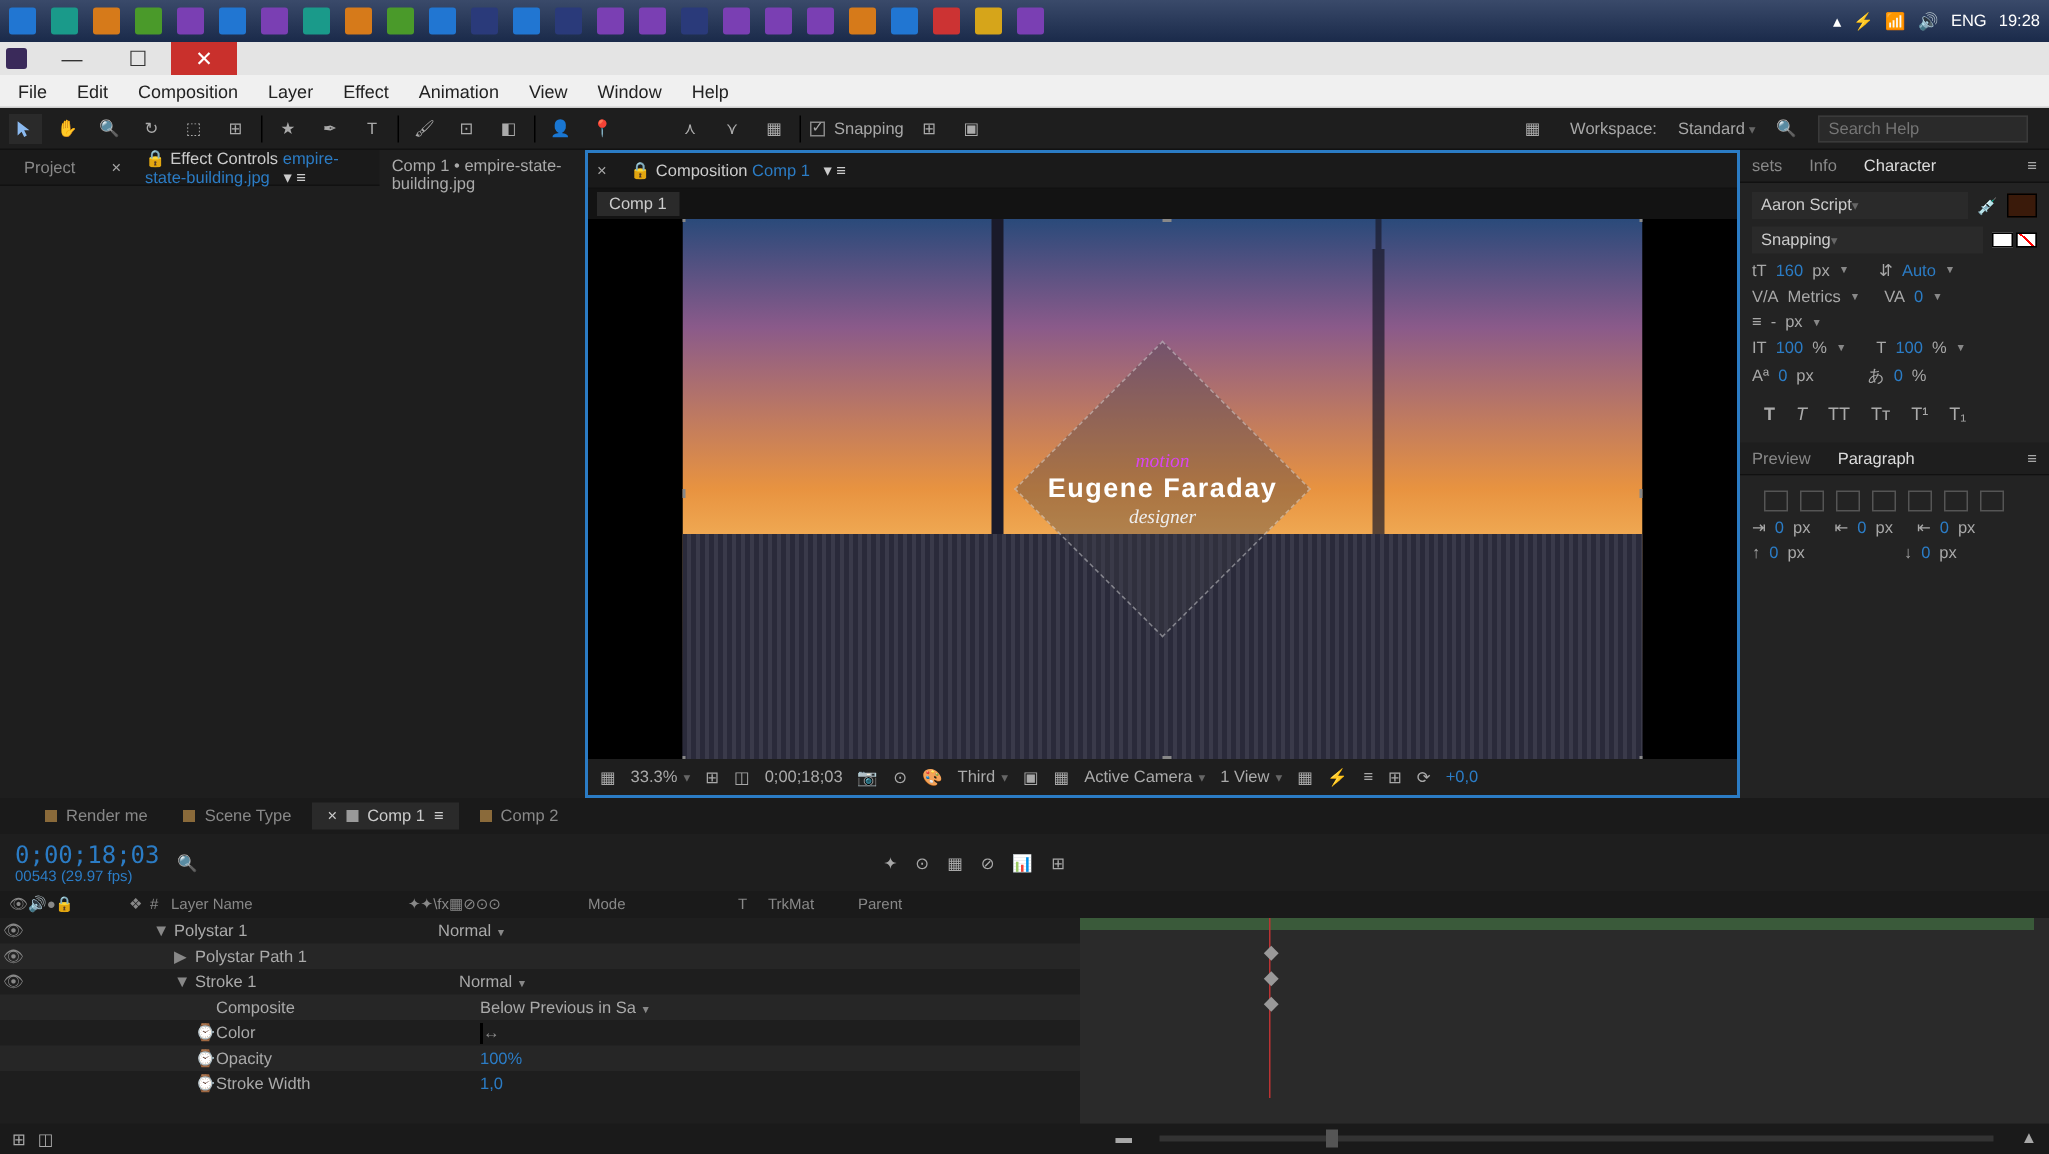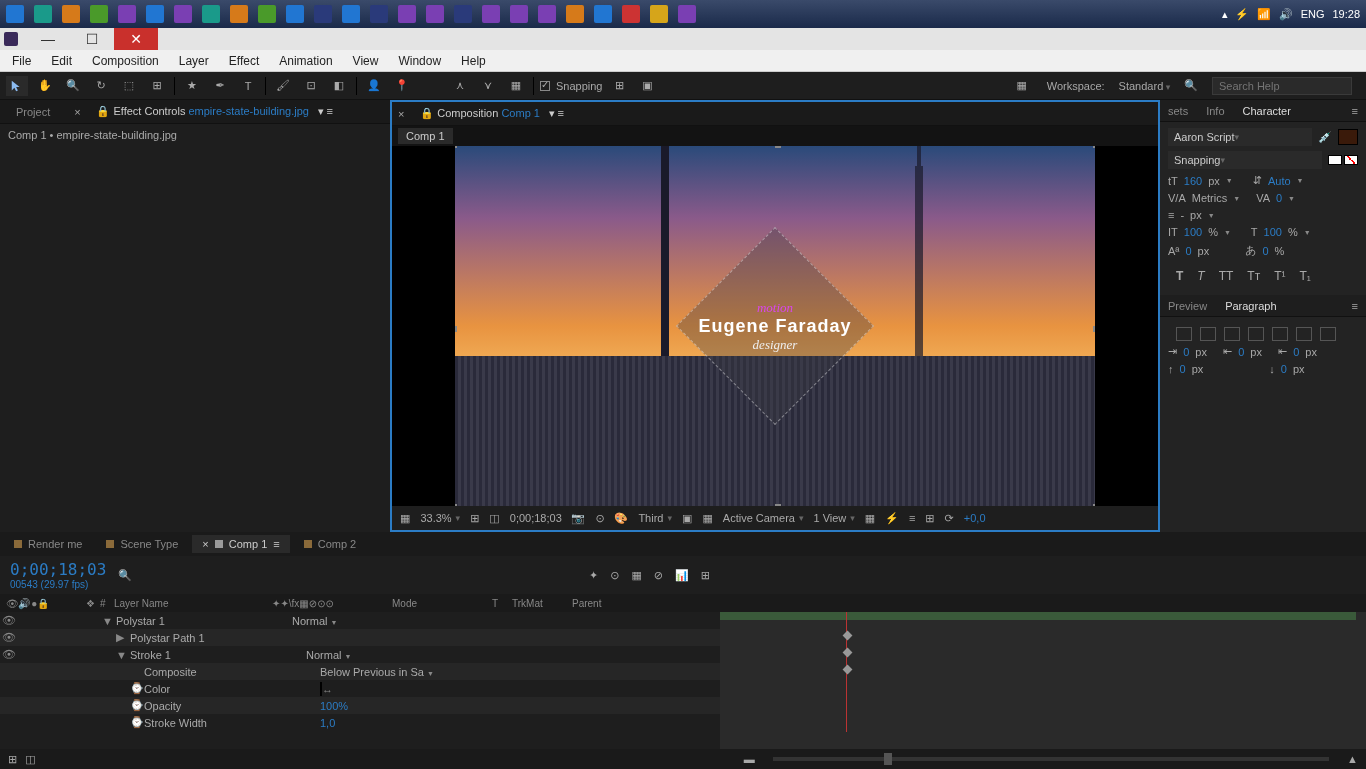--- a/index.html
+++ b/index.html
@@ -33,21 +33,21 @@
 .tool.active { background:#2a2a2a; color:#8bbaf0; }
 .divider { width:1px; height:18px; background:#000; }
 .snap-row { display:flex; align-items:center; gap:6px; margin-left:30px; }
 .check { width:10px; height:10px; border:1px solid #888; display:inline-block; position:relative; }
 .check::after { content:'✓'; position:absolute; top:-3px; left:0; font-size:10px; color:#aaa; }
 .ws { margin-left:auto; display:flex; align-items:center; gap:14px; padding-right:8px; }
 .search { width:140px; height:18px; background:#2a2a2a; border:1px solid #3a3a3a; color:#888; padding:0 6px; font-size:11px; }
 
 
 .panels { display:flex; height:432px; }
-.left-panel { width:390px; background:#1e1e1e; display:flex; flex-direction:column; }
+.left-panel { width:390px; background:#1e1e1e; display:flex; flex-direction:row; }
 .center-panel { width:770px; background:#1e1e1e; border:2px solid #2b7cc5; display:flex; flex-direction:column; position:relative; }
 .right-panel { width:206px; background:#232323; display:flex; flex-direction:column; }
 
 .panel-tab-row { height:24px; background:#1a1a1a; display:flex; align-items:center; padding:0 6px; border-bottom:1px solid #111; }
 .ptab { padding:3px 10px; font-size:11px; color:#888; }
 .ptab.active { color:#ccc; }
 .ptab .link { color:#2b7cc5; }
 .crumbs { padding:5px 8px; font-size:11px; color:#aaa; }
 
 
@@ -91,21 +91,21 @@
 .swatch.none { background:linear-gradient(45deg,#fff 45%,red 45%,red 55%,#fff 55%); }
 .val-blue { color:#2b7cc5; }
 .type-icons { display:flex; gap:14px; padding:6px 8px; }
 .type-ic { font-size:12px; color:#aaa; }
 
 .align-row { display:flex; gap:8px; padding:4px 8px; }
 .align-btn { width:16px; height:14px; border:1px solid #555; }
 
 
 .timeline { height:237px; background:#1e1e1e; display:flex; flex-direction:column; }
-.tl-tabs { height:24px; background:#1a1a1a; display:flex; align-items:center; gap:4px; padding:0 4px; }
+.tl-tabs { height:24px; background:#1a1a1a; display:flex; align-items:center; gap:4px; padding:0 20px; }
 .tl-tab { padding:3px 10px; font-size:11px; color:#888; display:flex; align-items:center; gap:6px; }
 .tl-tab.active { color:#ccc; background:#2a2a2a; }
 .tl-tab .sq { width:8px; height:8px; background:#8a6a3a; display:inline-block; }
 .tl-tab.active .sq { background:#9a9a9a; }
 
 .tl-head { height:38px; display:flex; }
 .tl-head-left { width:720px; display:flex; align-items:center; padding:0 10px; gap:12px; }
 .tc { color:#2b7cc5; font-size:16px; font-family:monospace; }
 .tc-sub { color:#2b7cc5; font-size:10px; }
 .tl-head-right { flex:1; position:relative; background:#1e1e1e; }

